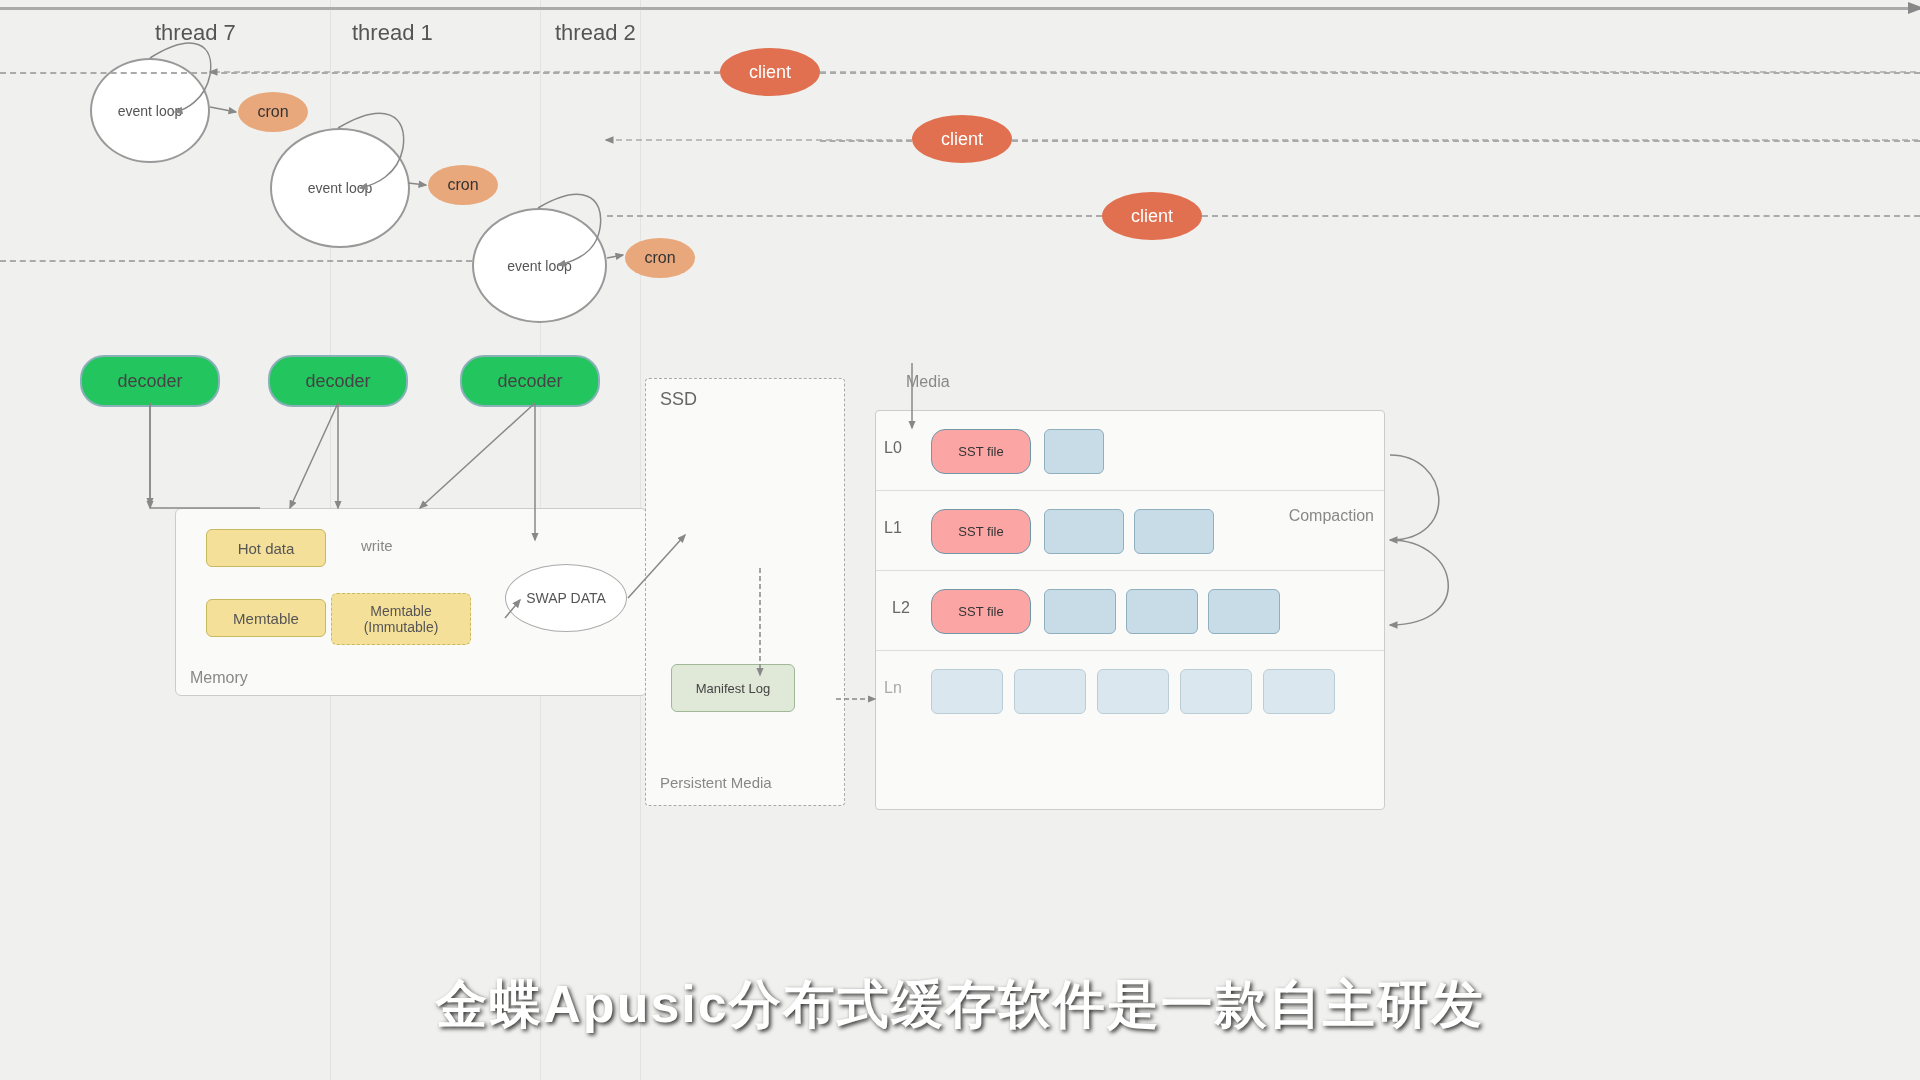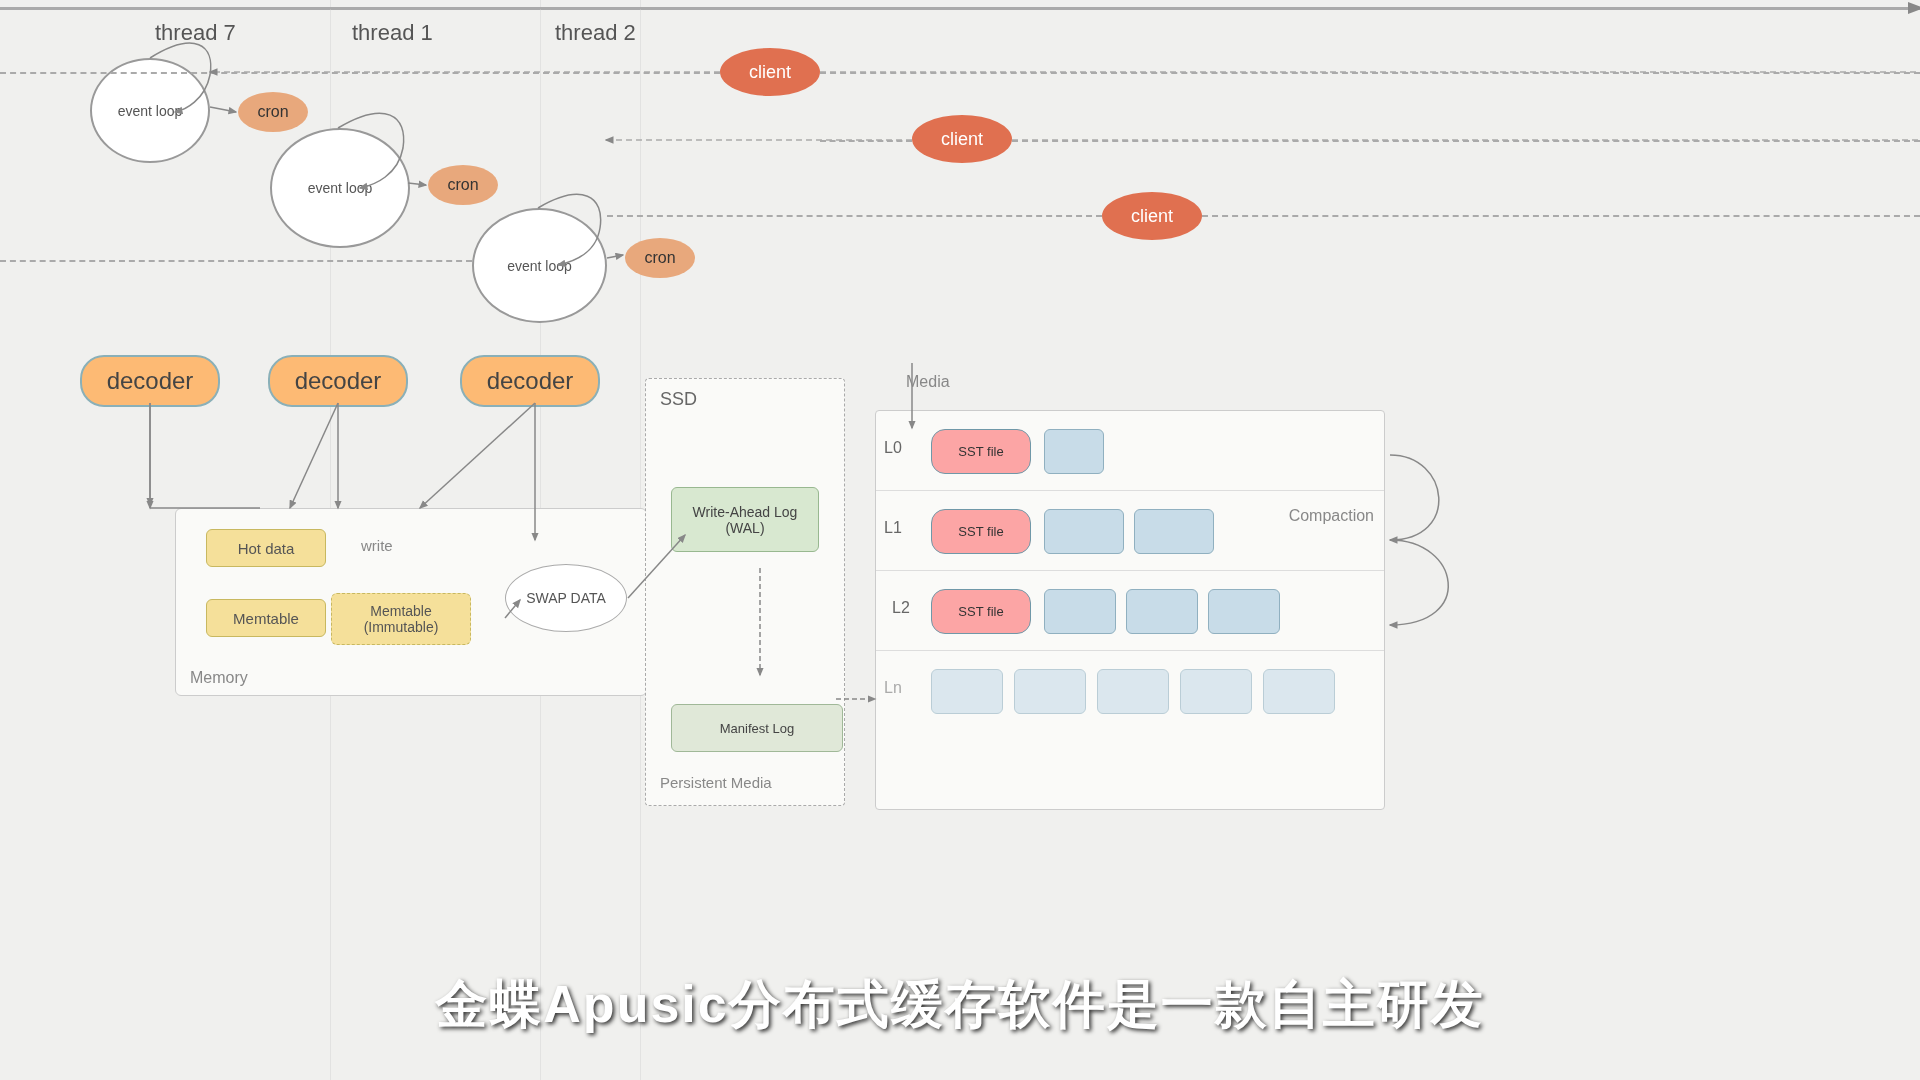--- a/index.html
+++ b/index.html
@@ -79,25 +79,25 @@
       font-size: 18px;
       color: white;
       padding: 12px 28px;
     }
 
     
     .decoder-box {
       position: absolute;
       border-radius: 24px;
       border: 2px solid #8ab0b8;
-      background: #fdba74;
-      display: flex;
-      align-items: center;
-      justify-content: center;
-      font-size: 24px;
+      background: #22c55e;
+      display: flex;
+      align-items: center;
+      justify-content: center;
+      font-size: 18px;
       color: #444;
       padding: 24px 24px;
     }
 
     
     .memory-box {
       position: absolute;
       border: 1.5px solid #ccc;
       background: #fafaf8;
       border-radius: 6px;
@@ -363,26 +363,22 @@
     <div class="yellow-box-dashed" style="left:163px; top:92px; width:140px; height:52px; z-index:-1; opacity:0.5;"></div>
   </div>
 
   <div class="swap-ellipse" style="left:505px; top:564px; width:122px; height:68px;">
     <span style="font-size:14px; text-align:center;">SWAP DATA</span>
   </div>
 
   <div class="ssd-outer" style="left:645px; top:378px; width:200px; height:428px;">
     <div class="ssd-label" style="left:14px; top:10px;">SSD</div>
 
-    <div class="wal-box" style="left:25px; top:108px; width:148px; height:65px;">
-      <span style="white-space:pre-line; text-align:center;">Write-Ahead Log
-(WAL)</span>
-    </div>
-
-    <div class="manifest-box" style="left:25px; top:285px; width:172px; height:48px;margin-top:40px;">
+
+    <div class="manifest-box" style="left:25px; top:285px; width:124px; height:48px;">
       <span>Manifest Log</span>
     </div>
 
     <div class="persistent-label" style="left:14px; bottom:14px;">Persistent Media</div>
   </div>
 
   <div style="position:absolute; left:875px; top:410px; width:510px; height:400px; border:1.5px solid #ccc; background:#fafaf8; border-radius:4px;">
 
     <div class="flush-label" style="position:absolute; left:30px; top:-38px;">Media</div>
 

